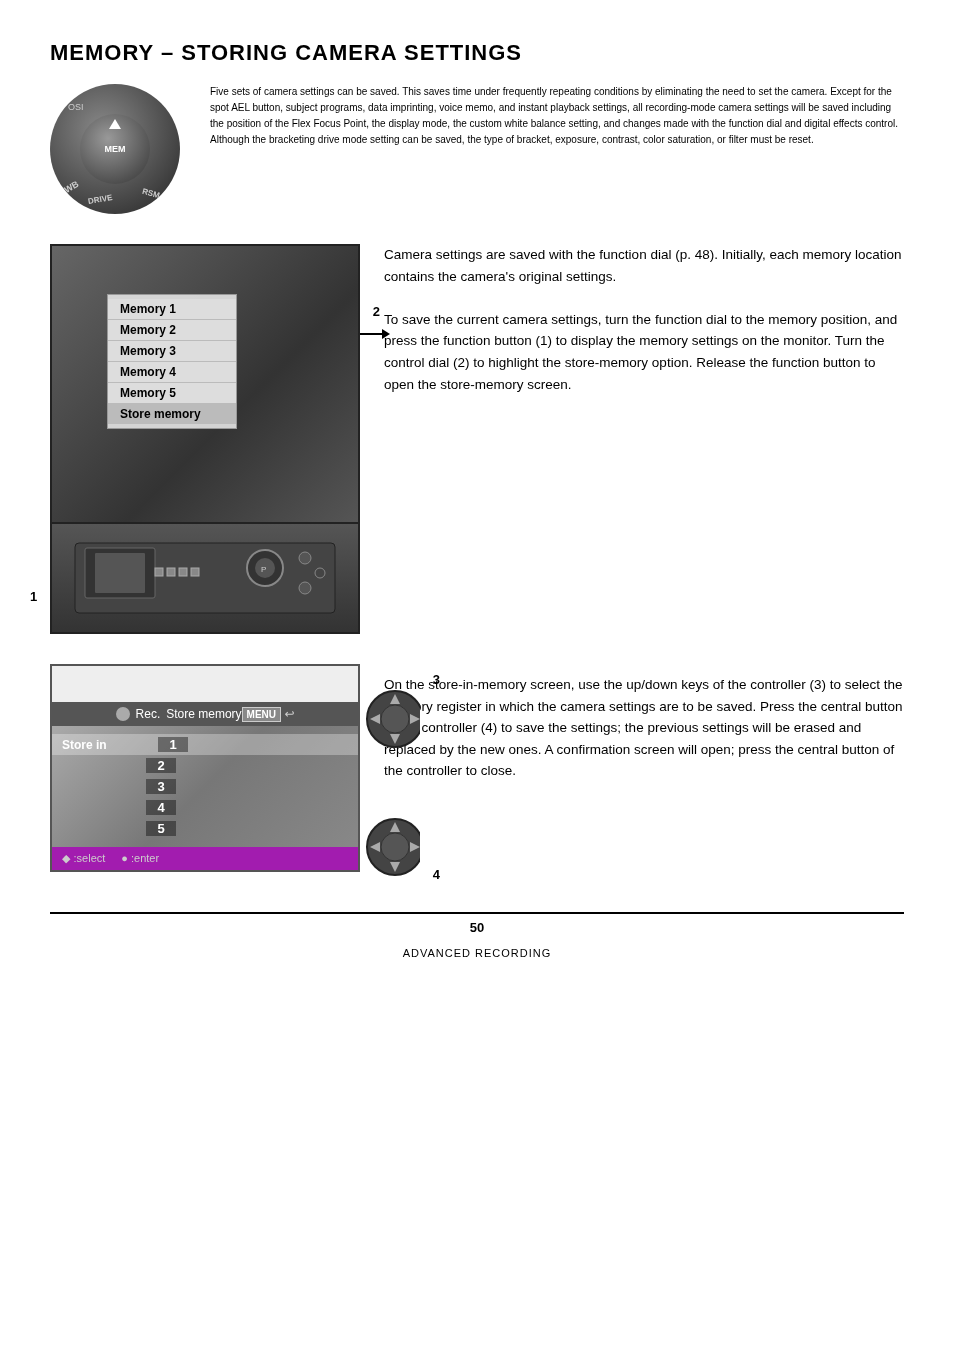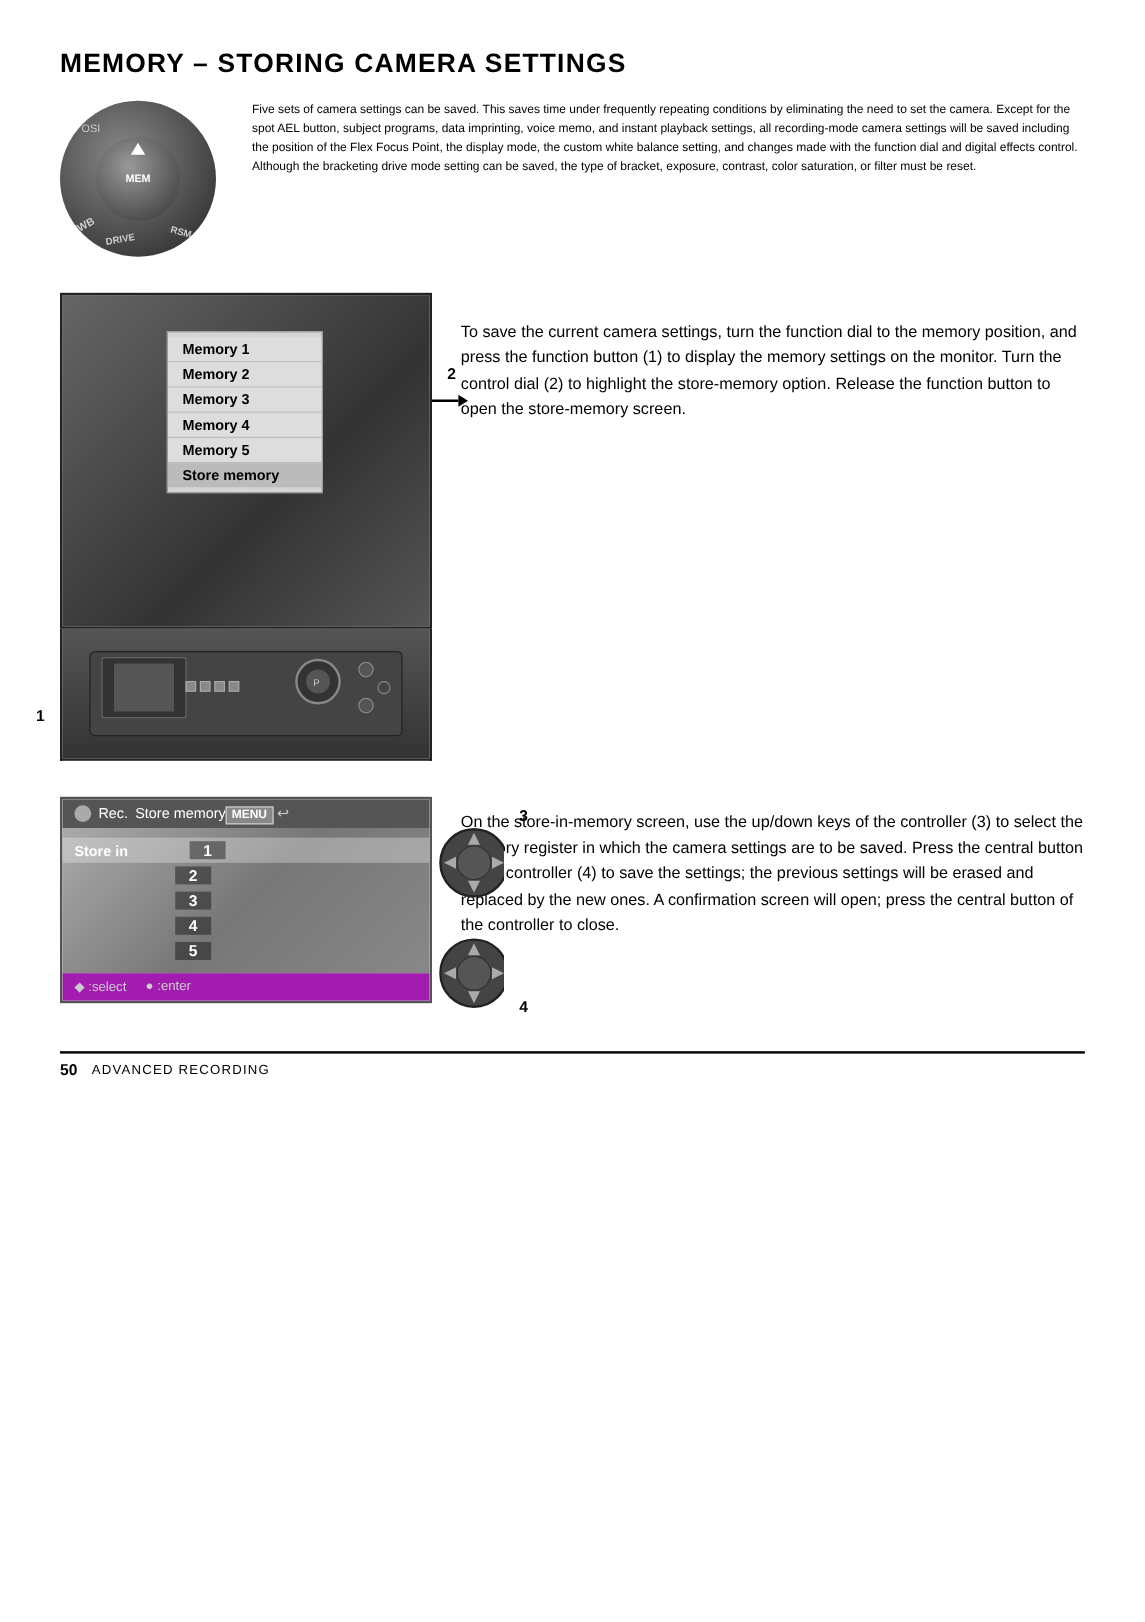--- a/index.html
+++ b/index.html
@@ -121,27 +121,26 @@
     .camera-bg {
       width: 310px;
       height: 280px;
       background: linear-gradient(135deg, #666 0%, #444 40%, #333 60%, #555 100%);
       border: 2px solid #222;
       position: relative;
       overflow: hidden;
     }
     .menu-overlay {
       position: absolute;
-      top: 30px;
+      top: 48px;
       left: 55px;
       background: rgba(220,220,220,0.95);
       border: 1px solid #999;
       padding: 4px 0;
       min-width: 130px;
-      margin-left: 32px;
     }
     .menu-item {
       padding: 3px 12px;
       font-size: 12px;
       font-weight: bold;
       color: #000;
       background: #ddd;
       border-bottom: 1px solid #bbb;
     }
     .menu-item:last-child {
@@ -194,22 +193,23 @@
       background: #eee;
       border: 2px solid #555;
       overflow: hidden;
     }
     .store-header {
       background: #555;
       color: #fff;
       padding: 5px 10px;
       font-size: 12px;
       display: flex;
-      justify-content: flex-start;
-      align-items: center;
+      justify-content: center;
+      align-items: center;
+      margin-top: 36px;
     }
     .store-header-left {
       display: flex;
       align-items: center;
       gap: 6px;
     }
     .rec-icon {
       width: 14px; height: 14px;
       border-radius: 50%;
       background: #aaa;
@@ -263,20 +263,21 @@
       line-height: 1.6;
       font-size: 13.5px;
       padding-top: 10px;
     }
     .footer-bar {
       border-top: 2px solid #000;
       padding-top: 6px;
       display: flex;
       align-items: center;
       gap: 12px;
+      flex-direction: column;
     }
     .footer-page {
       font-size: 13px;
       font-weight: bold;
     }
     .footer-chapter {
       font-size: 11px;
       text-transform: uppercase;
       letter-spacing: 1px;
       color: #000;
@@ -342,20 +343,21 @@
     <span class="label-1">1</span>
     <span class="label-2">2</span>
 
     <svg style="position:absolute;right:-30px;top:80px;" width="30" height="20">
       <line x1="0" y1="10" x2="22" y2="10" stroke="#000" stroke-width="2"></line>
       <polygon points="22,5 30,10 22,15" fill="#000"></polygon>
     </svg>
   </div>
 
   <div class="mid-text">
+    <p>Camera settings are saved with the function dial (p. 48). Initially, each memory location contains the camera's original settings.</p>
     <br>
     <p>To save the current camera settings, turn the function dial to the memory position, and press the function button (1) to display the memory settings on the monitor. Turn the control dial (2) to highlight the store-memory option. Release the function button to open the store-memory screen.</p>
   </div>
 </div>
 
 <div class="bottom-section">
   <div class="store-screen">
 
     <div class="store-bg">
       <div class="store-header">

